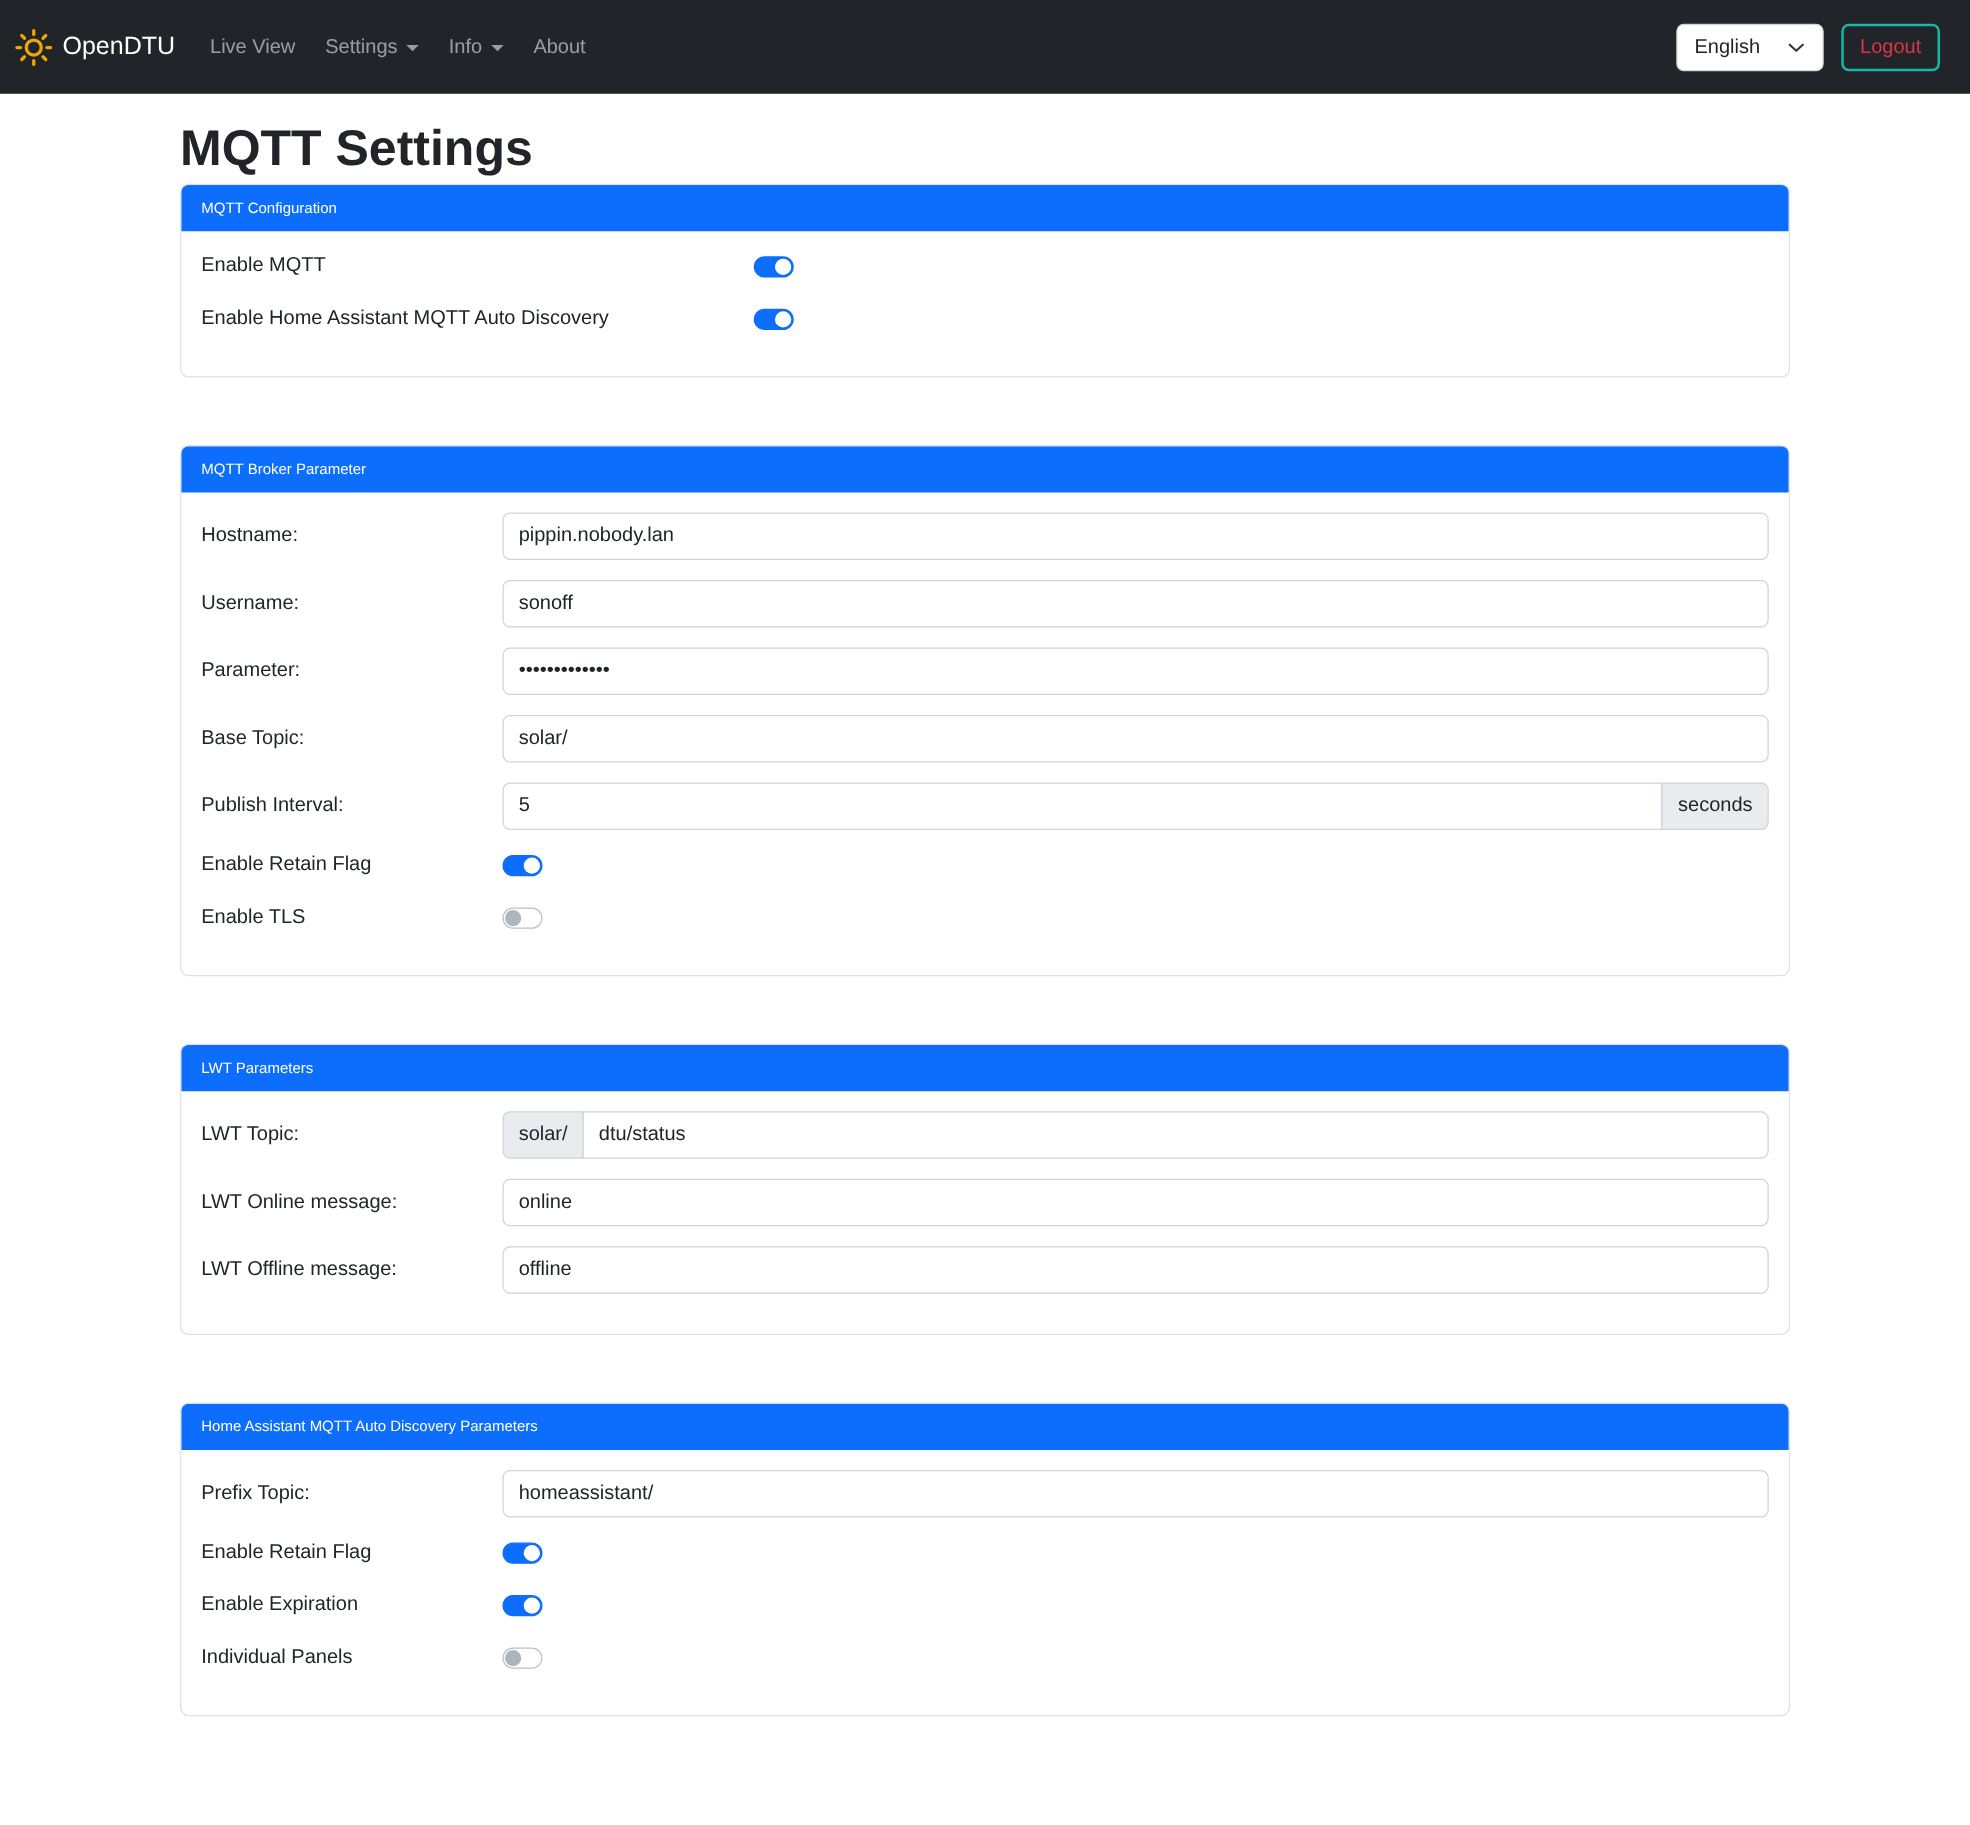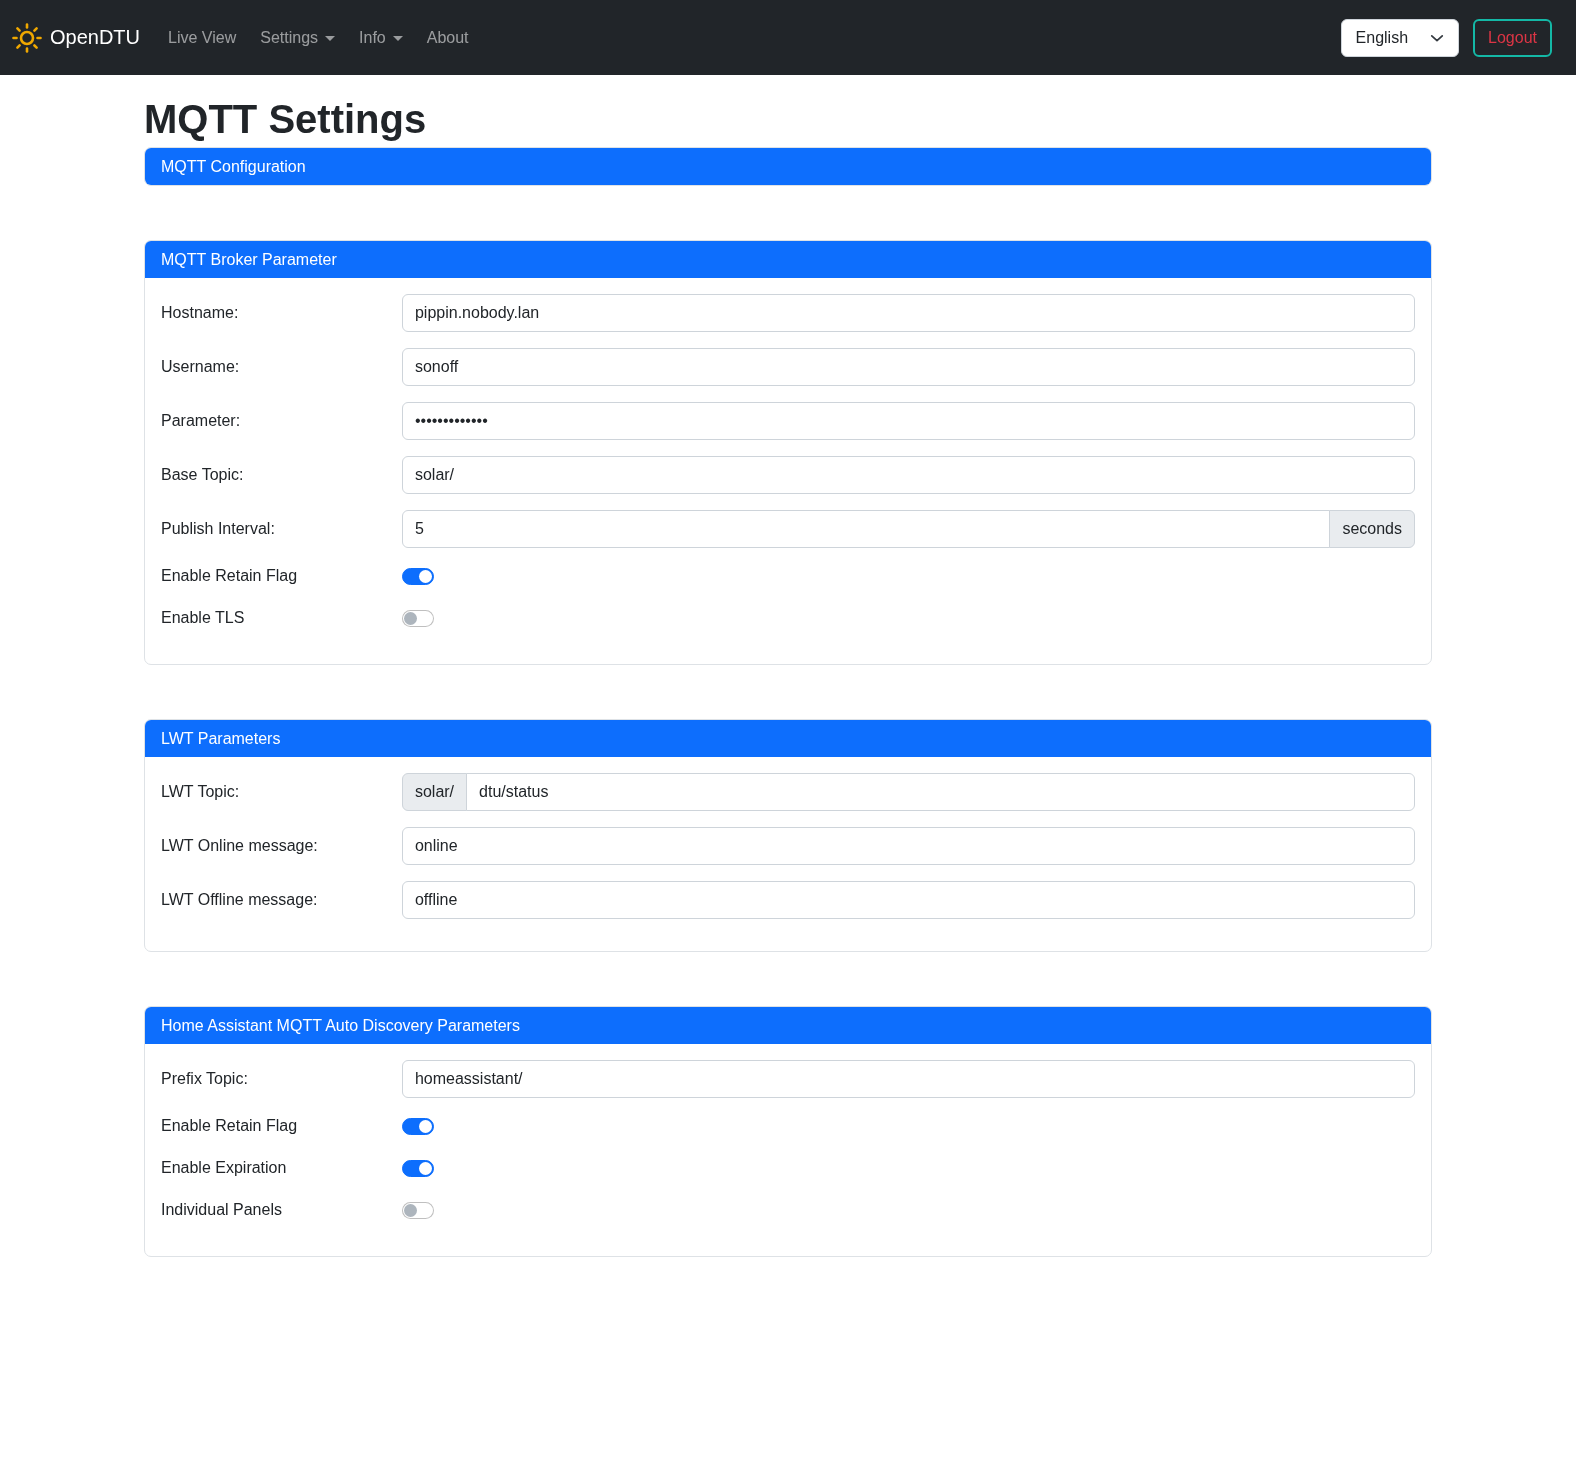--- a/index.html
+++ b/index.html
@@ -81,21 +81,21 @@
     border-radius: 7px;
     margin-bottom: 54px;
     overflow: hidden;
     background: #fff;
   }
   .card-header {
     background: #0d6efd;
     color: #fff;
     padding: 8px 16px;
     line-height: 21px;
-    font-size: 16px;
+    font-size: 12px;
   }
   .card-body { padding: 16px; }
 
   .form-row { display: flex; align-items: center; margin-bottom: 16px; }
   .switch-row { min-height: 24px; margin-bottom: 18px; }
   .label-wide  { width: 33.333%; flex: none; padding-right: 12px; }
   .label-narrow{ width: 17.3%;  flex: none; padding-right: 12px; }
   .control-col { flex: 1; display: flex; align-items: flex-start; padding-left: 24px; }
 
   .form-control {
@@ -195,20 +195,34 @@
     </span>
   </div>
   <button class="logout-btn">Logout</button>
 </nav>
 
 <div class="container">
   <h1 class="page-title">MQTT Settings</h1>
 
   <div class="card">
     <div class="card-header">MQTT Configuration</div>
+    <div class="card-body">
+      <div class="form-row switch-row">
+        <div class="label-wide">Enable MQTT</div>
+        <div class="control-col">
+          <div class="switch on"></div>
+        </div>
+      </div>
+      <div class="form-row switch-row">
+        <div class="label-wide">Enable Home Assistant MQTT Auto Discovery</div>
+        <div class="control-col">
+          <div class="switch on"></div>
+        </div>
+      </div>
+    </div>
   </div>
 
   <div class="card">
     <div class="card-header">MQTT Broker Parameter</div>
     <div class="card-body">
       <div class="form-row">
         <div class="label-narrow">Hostname:</div>
         <div class="control-col">
           <input type="text" class="form-control" value="pippin.nobody.lan" style="">
         </div>

